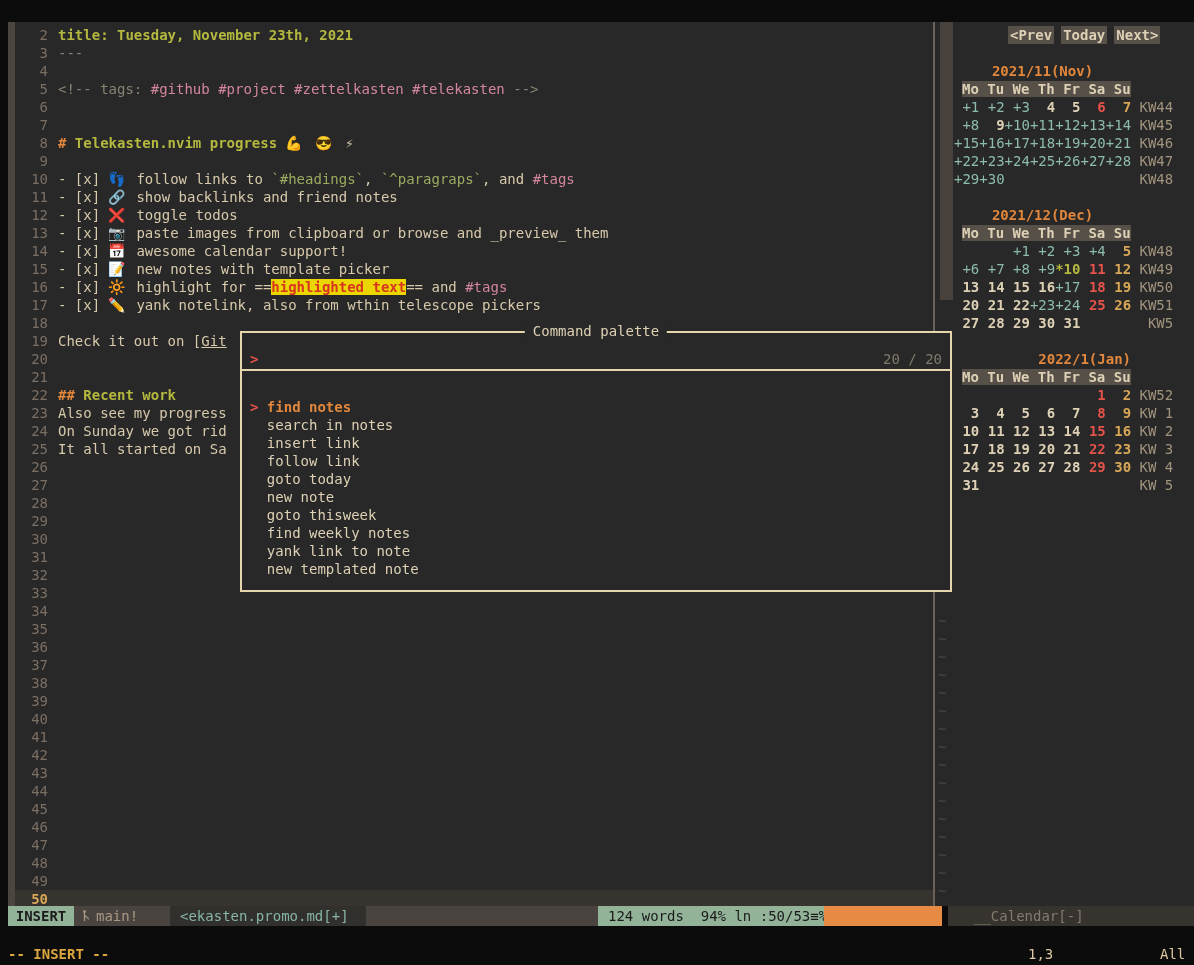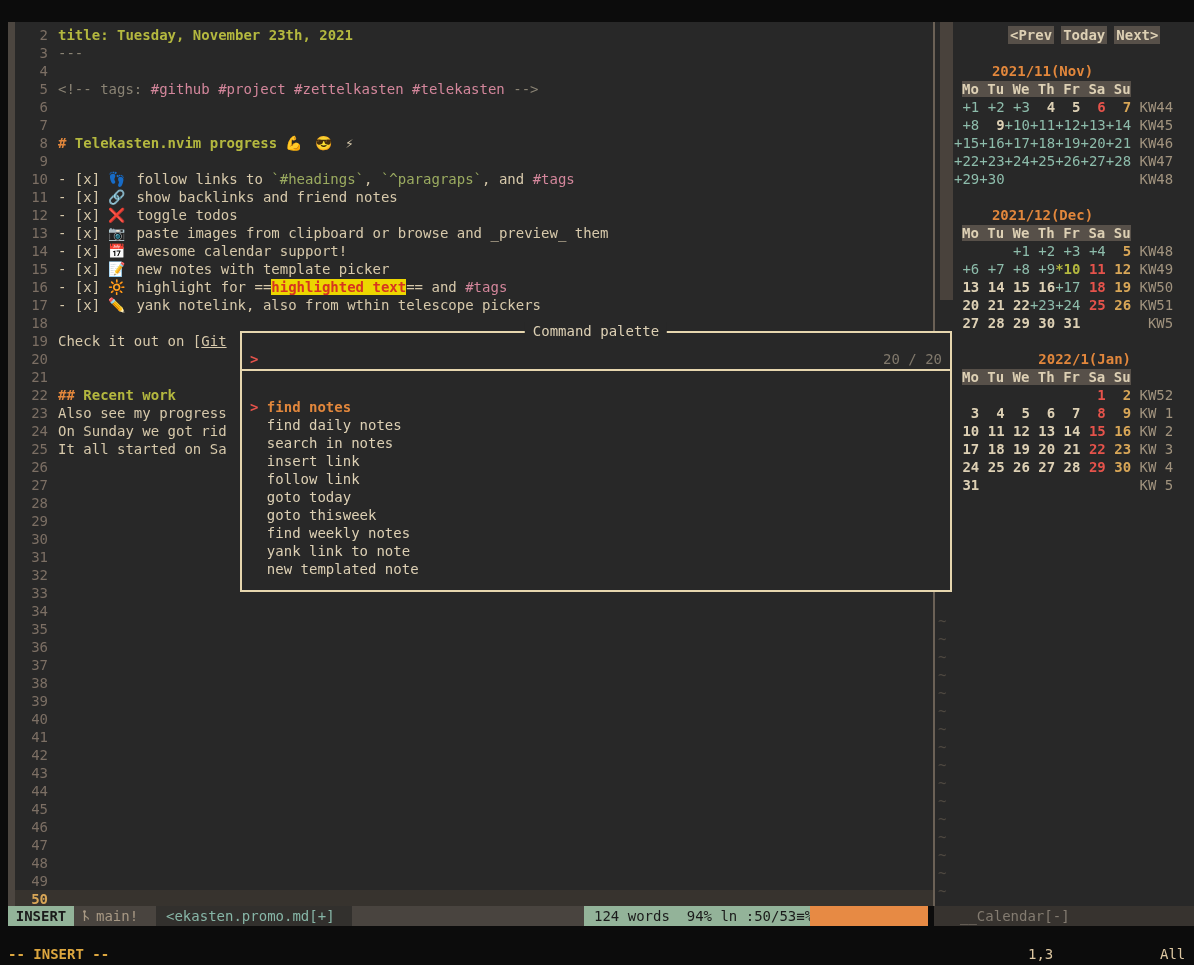--- a/index.html
+++ b/index.html
@@ -70,21 +70,21 @@
   .prompt-counter { margin-left:auto; color:#81796c; }
   .palette-list { padding-top:27px; }
   .palette-item { height:18px; padding-left:8px; white-space:pre; color:#ddd0b4; }
   .palette-item .caret { color:#e5534b; font-weight:bold; }
   .palette-item.selected .label { color:#e2873c; font-weight:bold; }
 
   
   .statusline { position:absolute; left:8px; top:906px; width:1186px; height:20px; display:flex; font-size:14px; line-height:20px; }
   .seg { white-space:pre; overflow:hidden; }
   .seg-mode { width:66px; background:#93b399; color:#1b1b1b; font-weight:bold; text-align:center; }
-  .seg-branch { width:82px; background:#49443f; color:#a89984; padding-left:8px; display:flex; align-items:center; gap:5px; }
+  .seg-branch { width:96px; background:#49443f; color:#a89984; padding-left:8px; display:flex; align-items:center; gap:5px; }
   .seg-file { width:196px; background:#32302d; color:#87b6a7; padding-left:10px; }
   .seg-md { width:232px; background:#49443f; padding-left:16px; }
   .seg-words { width:226px; background:#93b399; color:#1b1b1b; padding-left:10px; }
   .seg-tab { width:118px; background:#e78a44; color:#1b1b1b; padding-left:8px; }
   .seg-gap { width:6px; background:#0c0c0c; }
   .seg-cal { flex:1; background:#37332f; color:#837b70; padding-left:26px; }
 
   
   .cmdline { position:absolute; left:8px; top:963px; color:#3b82f6; white-space:pre;font-family:Liberation Mono, monospace; }
   .modeline { position:absolute; left:0; top:945px; width:1194px; height:20px; color:#ddc7a1; }
@@ -200,25 +200,25 @@
     </div>
 
   <div class="palette">
     <div class="palette-title">Command palette</div>
     <div class="palette-prompt">
       <span class="prompt-char">&gt;</span>
       <span class="prompt-counter">20 / 20</span>
     </div>
     <div class="palette-list" id="palette-list">
         <div class="palette-item selected"><span class="caret">&gt; </span><span class="label">find notes</span></div>
-        <div class="palette-item"><span class="caret">  </span><span class="label">find daily notes</span></div>
         <div class="palette-item"><span class="caret">  </span><span class="label">search in notes</span></div>
         <div class="palette-item"><span class="caret">  </span><span class="label">insert link</span></div>
         <div class="palette-item"><span class="caret">  </span><span class="label">follow link</span></div>
         <div class="palette-item"><span class="caret">  </span><span class="label">goto today</span></div>
+        <div class="palette-item"><span class="caret">  </span><span class="label">new note</span></div>
         <div class="palette-item"><span class="caret">  </span><span class="label">goto thisweek</span></div>
         <div class="palette-item"><span class="caret">  </span><span class="label">find weekly notes</span></div>
         <div class="palette-item"><span class="caret">  </span><span class="label">yank link to note</span></div>
         <div class="palette-item"><span class="caret">  </span><span class="label">new templated note</span></div>
       </div>
   </div>
 
   <div class="statusline">
     <div class="seg seg-mode">INSERT</div>
     <div class="seg seg-branch">

